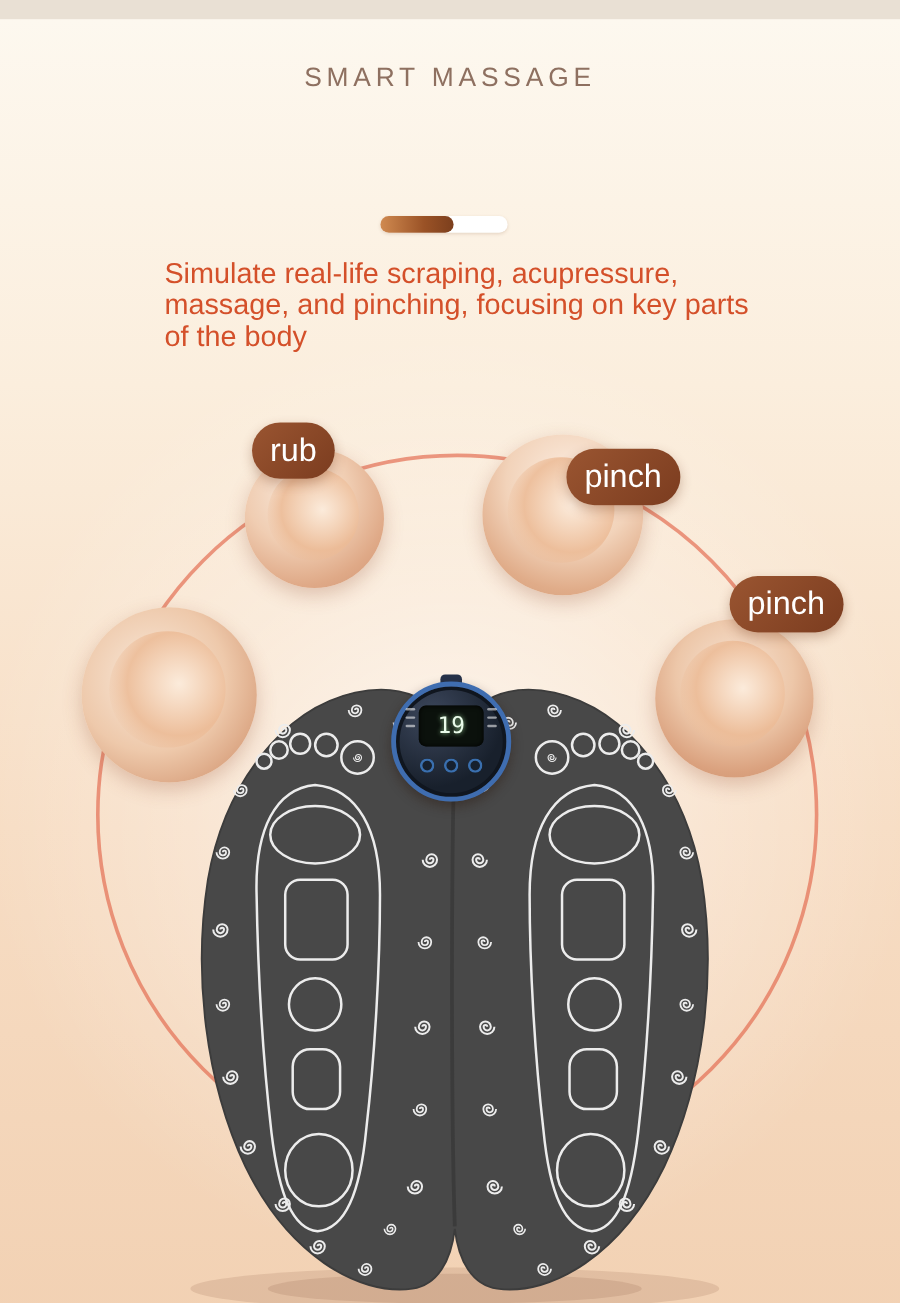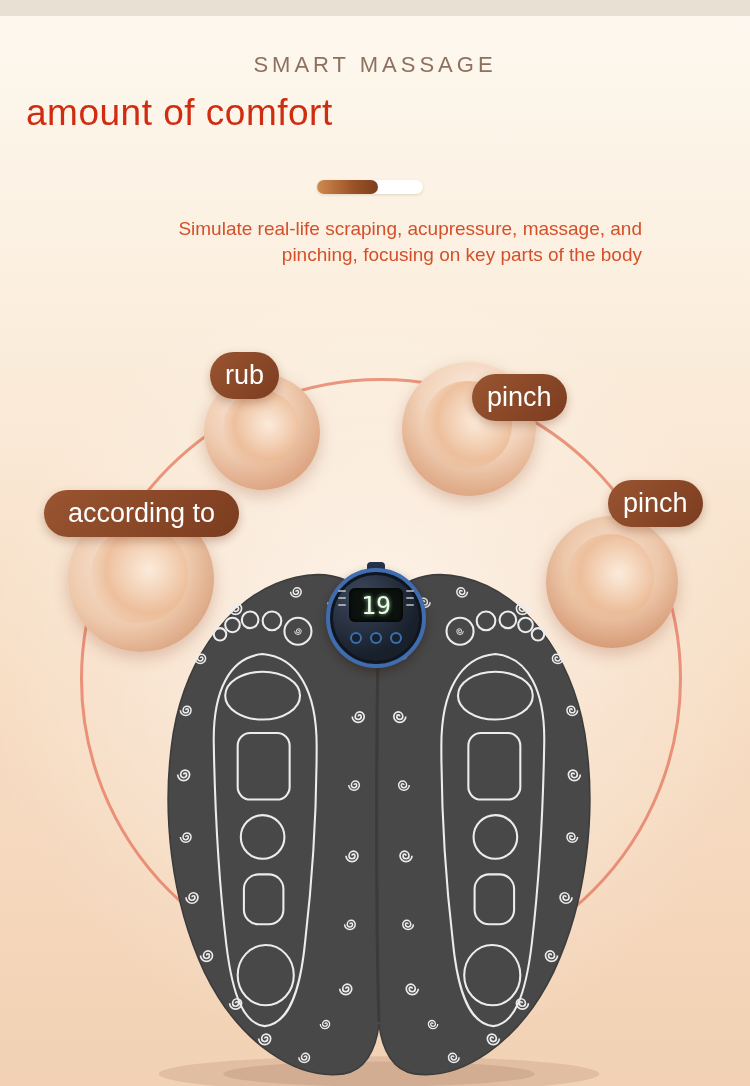--- a/index.html
+++ b/index.html
@@ -25,21 +25,21 @@
   .slider{
     position:absolute;left:317px;top:164px;width:106px;height:14px;border-radius:8px;z-index:6;
     background:#ffffff;box-shadow:0 1px 3px rgba(120,70,40,.18);
   }
   .slider-fill{
     position:absolute;left:0;top:0;height:14px;width:58%;border-radius:8px;
     background:linear-gradient(90deg,#d08a50 0%,#9a5226 60%,#7c3f1d 100%);
   }
   .desc{
     position:absolute;left:137px;top:200px;width:505px;z-index:6;margin:0;
-    color:#d4502a;font-size:19px;line-height:26px;text-align:right;
+    color:#d4502a;font-size:24px;line-height:26px;
   }
   
   .ring{
     position:absolute;left:80px;top:362px;width:596px;height:596px;border-radius:50%;z-index:1;
     border:3px solid rgba(226,101,74,0.65);
   }
   
   .photo{position:absolute;border-radius:50%;z-index:3;box-shadow:0 6px 16px rgba(150,80,50,.28);overflow:hidden;}
   .photo::after{content:"";position:absolute;left:16%;top:14%;width:66%;height:66%;border-radius:50%;
     background:radial-gradient(circle at 60% 45%, rgba(252,236,220,.95) 0%, rgba(236,187,150,.85) 55%, rgba(236,187,150,0) 78%);}
@@ -71,55 +71,53 @@
     border:4px solid #3f6db0;
     background:radial-gradient(circle at 32% 26%, #3c475c 0%, #18202c 65%);
     box-shadow:inset 0 0 0 3px #10161f, 0 4px 10px rgba(40,20,10,.4);
   }
   .screen{
     position:absolute;left:19px;top:16px;width:54px;height:34px;border-radius:6px;
     background:#0b110c;display:flex;align-items:center;justify-content:center;
     box-shadow:inset 0 0 4px #000;
   }
   .screen-digits{
-    font-family:"DejaVu Sans Mono", monospace;font-size:25px;color:#eafbea;
+    font-family:"DejaVu Sans Mono", monospace;font-size:19px;color:#eafbea;
     text-shadow:0 0 4px rgba(190,255,190,.8);
   }
   .side-marks{position:absolute;top:18px;display:flex;flex-direction:column;gap:5px;}
   .side-marks.left{left:8px;}
   .side-marks.right{right:8px;}
   .side-marks i{display:block;width:8px;height:2px;background:rgba(255,255,255,.55);border-radius:1px;}
   .buttons{position:absolute;left:0;top:60px;width:92px;display:flex;justify-content:center;gap:8px;}
   .btn-dot{width:12px;height:12px;border-radius:50%;background:#16202e;box-shadow:inset 0 0 0 2px #3a6fae;}
 </style>
 </head>
 <body>
 
 <div class="canvas">
 
   <div class="glow"></div>
   <div class="ring"></div>
 
   <div class="eyebrow">SMART MASSAGE</div>
   <h1 class="title">
-    <span>amount of comfort</span>
   </h1>
   <div class="slider">
     <div class="slider-fill"></div>
   </div>
   <p class="desc">Simulate real-life scraping, acupressure, massage, and pinching, focusing on key parts of the body</p>
 
   <div class="photo photo-rub"></div>
   <div class="photo photo-pinch"></div>
   <div class="photo photo-according"></div>
   <div class="photo photo-shave"></div>
 
   <div class="badge badge-rub">rub</div>
   <div class="badge badge-pinch">pinch</div>
-  <div class="badge badge-according">according to</div>
   <div class="badge badge-shave">pinch</div>
 
   <svg class="pad" viewBox="0 0 460 520">
     <defs>
       <path id="spiral" d="M0 0 a1.6 1.6 0 0 1 3.2 0 a3.2 3.2 0 0 1 -6.4 0 a4.8 4.8 0 0 1 9.6 0 a6.4 6.4 0 0 1 -12.8 0" fill="none" stroke="#ececec" stroke-width="1.8"></path>
     </defs>
 
     <ellipse cx="230" cy="500" rx="212" ry="17" fill="#8a5a3c" opacity="0.16"></ellipse>
     <ellipse cx="230" cy="500" rx="150" ry="12" fill="#7a4a30" opacity="0.14"></ellipse>
 

